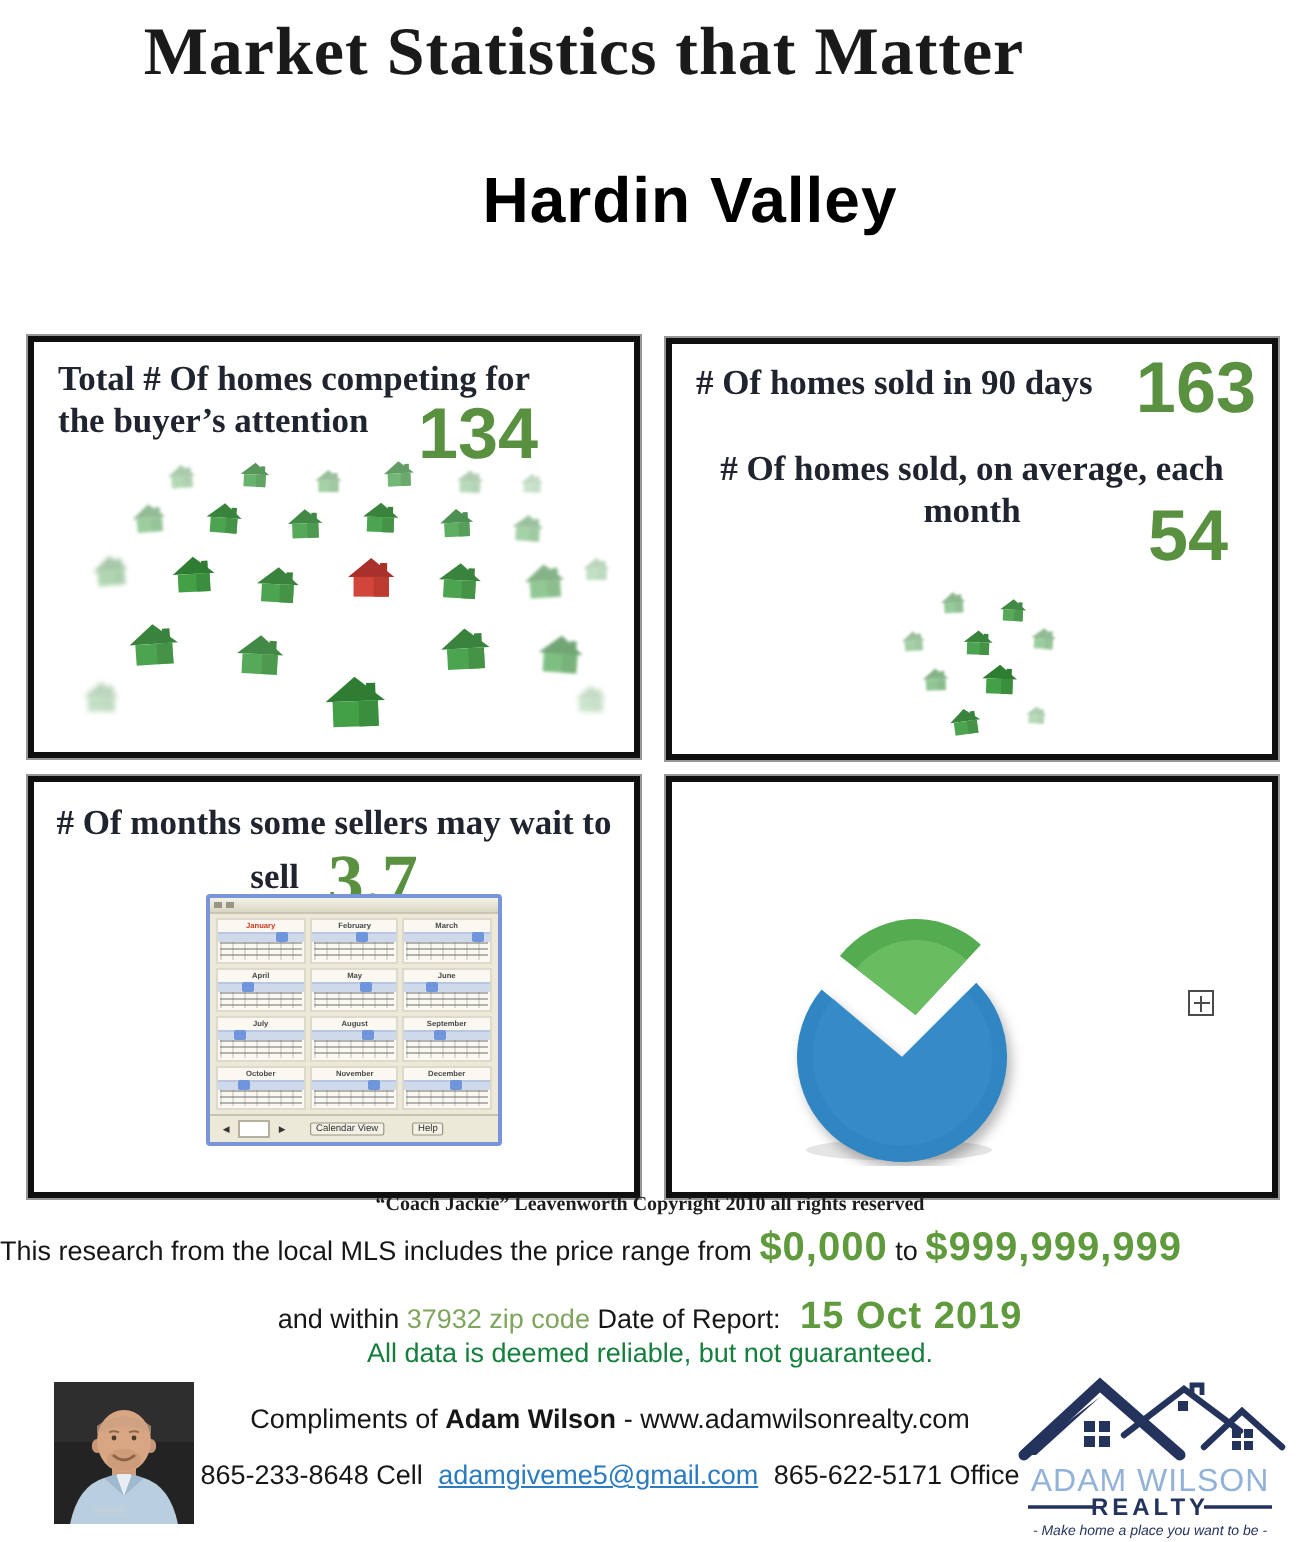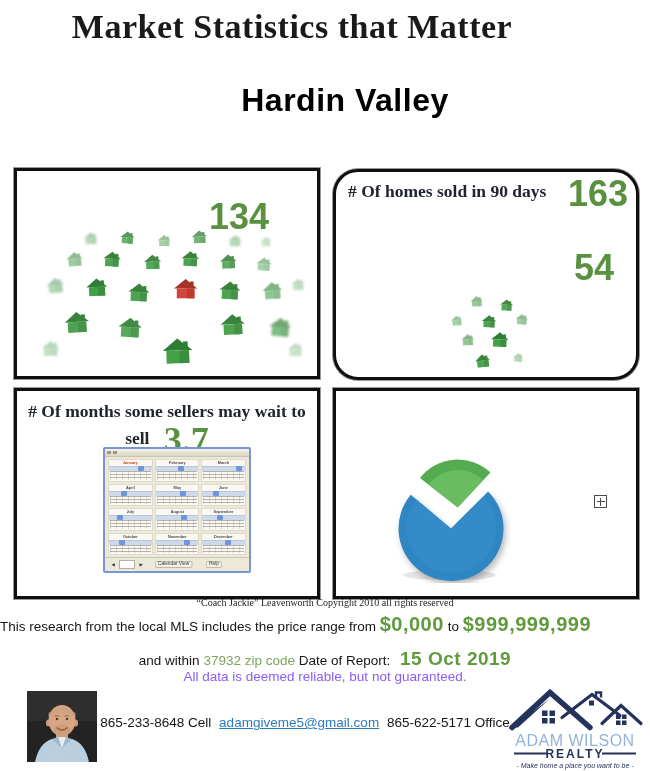--- a/index.html
+++ b/index.html
@@ -7,21 +7,21 @@
        font-family:"Liberation Sans",sans-serif;-webkit-font-smoothing:antialiased;}
 
   .page-title{position:absolute;top:8px;left:0;width:584px;text-align:center;
     font-family:"Liberation Serif",serif;font-size:34px;font-weight:600;color:#1a1a1a;letter-spacing:.5px;}
   .page-subtitle{position:absolute;top:82px;left:0;width:650px;text-align:center;
     font-size:32px;font-weight:700;color:#000;letter-spacing:.5px;padding-left:20px;}
 
   .box{position:absolute;width:300px;height:205px;background:#fff;
        border:3px solid #0f0f0f;box-shadow:0 0 0 1px #979797;}
   .box1{left:14px;top:168px;}
-  .box2{left:333px;top:169px;border-radius:25px;}
+  .box2{left:333px;top:169px;}
   .box3{left:14px;top:388px;}
   .box4{left:333px;top:388px;}
 
   .stat-label{font-family:"Liberation Serif",serif;font-weight:700;font-size:17.5px;
       line-height:1.18;color:#20242e;}
   .stat-num{font-weight:700;color:#5a9140;font-size:36px;line-height:1;}
 
   .b1-label{position:absolute;left:12px;top:8px;width:262px;}
   .b1-num{position:absolute;left:192px;top:28px;}
   .houses1{position:absolute;left:8px;top:58px;}
@@ -66,30 +66,30 @@
       display:flex;align-items:center;gap:3px;padding:0 5px;}
   .cal-arrow{font-size:8px;color:#333;transform:scale(.55);transform-origin:center;line-height:1;}
   .cal-spin{width:14px;height:7px;background:#fff;border:1px solid #b5b19e;}
   .cal-btn{margin-left:8px;height:9px;background:#f3f1e6;border:1px solid #9a9684;border-radius:2px;
       font-size:8px;line-height:7px;color:#333;padding:0 4px;transform:scale(.6);transform-origin:left center;
       font-family:"Liberation Sans",sans-serif;white-space:nowrap;}
   .cal-btn.right{margin-left:-14px;}
 
   
   .copyright{position:absolute;top:597px;left:0;width:650px;text-align:center;
-     font-family:"Liberation Serif",serif;font-size:10px;color:#1c1c1c;}
+     font-family:"Liberation Serif",serif;font-size:10px;color:#1c1c1c;font-weight:bold;}
   .research-line{position:absolute;top:610px;left:0;width:559px;text-align:center;
      font-size:13.5px;color:#161616;line-height:28px;white-space:nowrap;}
   .money{font-size:20px;font-weight:700;color:#5f9a3d;letter-spacing:.5px;}
   .zip-line{position:absolute;top:644px;left:0;width:650px;text-align:center;
      font-size:13.5px;color:#161616;line-height:29px;white-space:nowrap;}
   .zip-green{color:#7ea55b;}
   .report-date{font-size:19px;font-weight:700;color:#5f9a3d;margin-left:6px;letter-spacing:.5px;}
   .disclaimer{position:absolute;top:669px;left:0;width:650px;text-align:center;
-     font-size:13.5px;color:#8b5cf6;}
+     font-size:13.5px;color:#15803d;}
 
   .agent-photo{position:absolute;left:27px;top:691px;width:70px;height:71px;}
   .contact-block{position:absolute;left:100px;top:702px;width:410px;text-align:center;
      font-size:13.5px;color:#161616;}
   .contact-line2{margin-top:13px;}
   .bold{font-weight:700;}
   .email-link{color:#2b7bc0;text-decoration:underline;cursor:pointer;margin:0 4px;}
 
   .brand-logo{position:absolute;left:504px;top:683px;width:142px;height:87px;}
   svg text{font-family:"Liberation Sans",sans-serif;}
@@ -111,20 +111,21 @@
       <rect x="3.6" y="9" width="16.8" height="9.4" fill="#d1453a"></rect>
       <rect x="13.2" y="9" width="7.2" height="9.4" fill="#bc3a30"></rect>
     </g>
   </defs>
 </svg>
 
 <div class="page-title">Market Statistics that Matter</div>
 <div class="page-subtitle">Hardin Valley</div>
 
 <div class="box box1">
+  <div class="stat-label b1-label">Total # Of homes competing for the buyer’s attention</div>
   <div class="stat-num b1-num">134</div>
   <svg class="houses1" width="286" height="142" viewBox="0 0 286 142" id="housesSvg1">
       <use href="#houseG" transform="translate(58,4) rotate(-4) scale(0.62)" opacity="0.4" style="filter: blur(1.3px);"></use>
       <use href="#houseG" transform="translate(95,2) rotate(3) scale(0.65)" opacity="0.8"></use>
       <use href="#houseG" transform="translate(132,6) rotate(0) scale(0.6)" opacity="0.48" style="filter: blur(1px);"></use>
       <use href="#houseG" transform="translate(166,2) rotate(-3) scale(0.68)" opacity="0.75"></use>
       <use href="#houseG" transform="translate(203,6) rotate(2) scale(0.6)" opacity="0.38" style="filter: blur(1.4px);"></use>
       <use href="#houseG" transform="translate(235,8) rotate(0) scale(0.5)" opacity="0.28" style="filter: blur(1.6px);"></use>
       <use href="#houseG" transform="translate(40,24) rotate(-5) scale(0.75)" opacity="0.52" style="filter: blur(0.9px);"></use>
       <use href="#houseG" transform="translate(78,22) rotate(4) scale(0.8)" opacity="0.95"></use>
@@ -145,20 +146,21 @@
       <use href="#houseG" transform="translate(244,88) rotate(4) scale(1)" opacity="0.68" style="filter: blur(0.8px);"></use>
       <use href="#houseG" transform="translate(16,112) rotate(0) scale(0.8)" opacity="0.32" style="filter: blur(1.6px);"></use>
       <use href="#houseG" transform="translate(136,110) rotate(-2) scale(1.35)" opacity="1"></use>
       <use href="#houseG" transform="translate(262,114) rotate(0) scale(0.7)" opacity="0.28" style="filter: blur(1.8px);"></use>
     </svg>
 </div>
 
 <div class="box box2">
   <div class="stat-label b2-label1"># Of homes sold in 90 days</div>
   <div class="stat-num b2-num1">163</div>
+  <div class="stat-label b2-label2"># Of homes sold, on average, each month</div>
   <div class="stat-num b2-num2">54</div>
   <svg class="houses2" width="132" height="80" viewBox="0 0 200 122" id="housesSvg2">
       <use href="#houseG" transform="translate(72,4) rotate(-4) scale(0.85)" opacity="0.55" style="filter: blur(1px);"></use>
       <use href="#houseG" transform="translate(118,8) rotate(3) scale(0.9)" opacity="0.9"></use>
       <use href="#houseG" transform="translate(42,34) rotate(-5) scale(0.8)" opacity="0.48" style="filter: blur(1.2px);"></use>
       <use href="#houseG" transform="translate(90,32) rotate(2) scale(1)" opacity="0.95"></use>
       <use href="#houseG" transform="translate(142,30) rotate(4) scale(0.85)" opacity="0.52" style="filter: blur(1px);"></use>
       <use href="#houseG" transform="translate(58,62) rotate(-3) scale(0.9)" opacity="0.58" style="filter: blur(1px);"></use>
       <use href="#houseG" transform="translate(104,58) rotate(2) scale(1.2)" opacity="1"></use>
       <use href="#houseG" transform="translate(78,94) rotate(-8) scale(1.05)" opacity="0.95"></use>
@@ -315,20 +317,26 @@
   <ellipse cx="35" cy="39" rx="8.5" ry="5.5" fill="#bb8a66" opacity="0.35"></ellipse>
   <circle cx="30" cy="28" r="1.2" fill="#4a3a2c"></circle>
   <circle cx="40" cy="28" r="1.2" fill="#4a3a2c"></circle>
   <path d="M27.5,25.2 Q30,24 32.5,25.2" stroke="#8a6a50" stroke-width="1" fill="none"></path>
   <path d="M37.5,25.2 Q40,24 42.5,25.2" stroke="#8a6a50" stroke-width="1" fill="none"></path>
   <path d="M29.5,36.5 Q35,41.5 40.5,36.5" stroke="#8f5f46" stroke-width="1.4" fill="none"></path>
   <rect x="20" y="62" width="16" height="4" fill="#d9d9d9" opacity="0.18"></rect>
 </svg>
 
 <div class="contact-block">
+  <div>
+    <span>Compliments of</span>
+    <span class="bold">Adam Wilson</span>
+    <span>-</span>
+    <span>www.adamwilsonrealty.com</span>
+  </div>
   <div class="contact-line2">
     <span>865-233-8648 Cell</span>
     <span class="email-link">adamgiveme5@gmail.com</span>
     <span>865-622-5171 Office</span>
   </div>
 </div>
 
 <svg class="brand-logo" viewBox="0 0 142 86">
   <g stroke="#24335c" fill="none">
     <path d="M8,44 L46,9 L86,44" stroke-width="5.5" stroke-linecap="round"></path>

